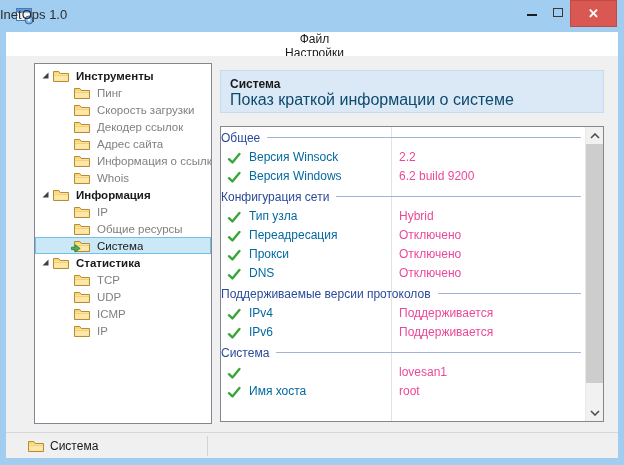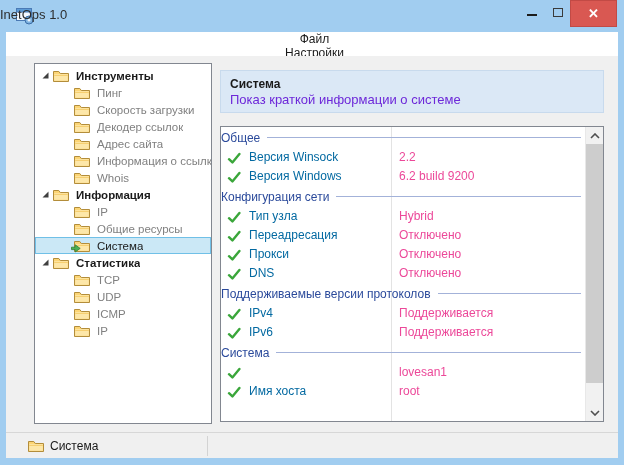--- a/index.html
+++ b/index.html
@@ -33,21 +33,21 @@
   .tree-row.selected{background:#cbe8f6;box-shadow:inset 0 0 0 1px #70c0e7;color:#1a1a1a;}
   .expander{width:12px;margin-left:4px;display:inline-flex;align-items:center;justify-content:center;flex:0 0 auto;}
   .tree-indent{width:37px;flex:0 0 auto;}
   .tree-folder{position:relative;width:16px;height:13px;flex:0 0 auto;margin-left:2px;}
   .tree-row.parent .tree-folder{margin-left:2px;}
   .tree-label{margin-left:7px;overflow:hidden;}
 
   
   .header-panel{position:absolute;left:214px;top:14px;width:384px;height:43px;background:#dbe8f6;border:1px solid #c8daed;padding:5px 0 0 9px;}
   .header-title{font-size:12px;font-weight:bold;color:#1a1a1a;line-height:16px;}
-  .header-sub{font-size:13px;color:#6d28d9;line-height:16px;}
+  .header-sub{font-size:16px;color:#0c4a6e;line-height:16px;}
 
   
   .content-panel{position:absolute;left:214px;top:70px;width:384px;height:296px;background:#fff;border:1px solid #828790;}
   .list{position:absolute;left:0;top:0;right:18px;bottom:0;overflow:hidden;}
   .col-sep{position:absolute;left:170px;top:0;bottom:0;width:1px;background:#e3e3e3;}
   .group-row{position:relative;height:21px;display:flex;align-items:center;}
   .group-title{font-size:12px;color:#2b4a9b;flex:0 0 auto;}
   .group-line{flex:1;height:1px;background:#a3b2d9;margin:0 4px 0 7px;}
   .info-row{position:relative;height:19px;}
   .check{position:absolute;left:6px;top:3px;width:14px;height:13px;}

